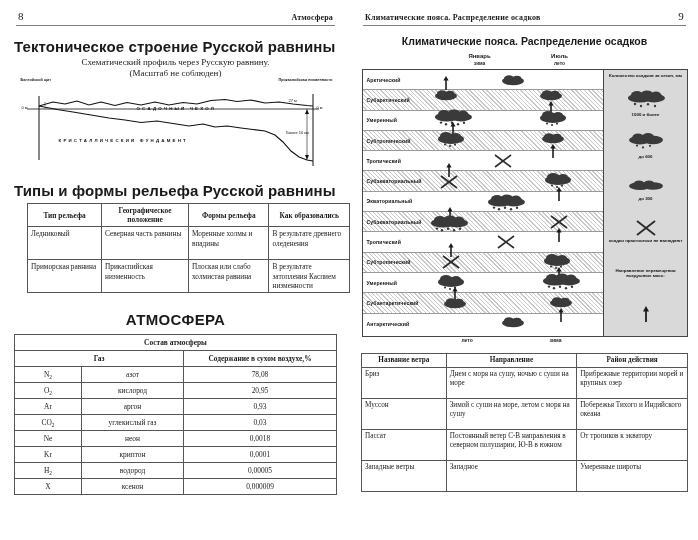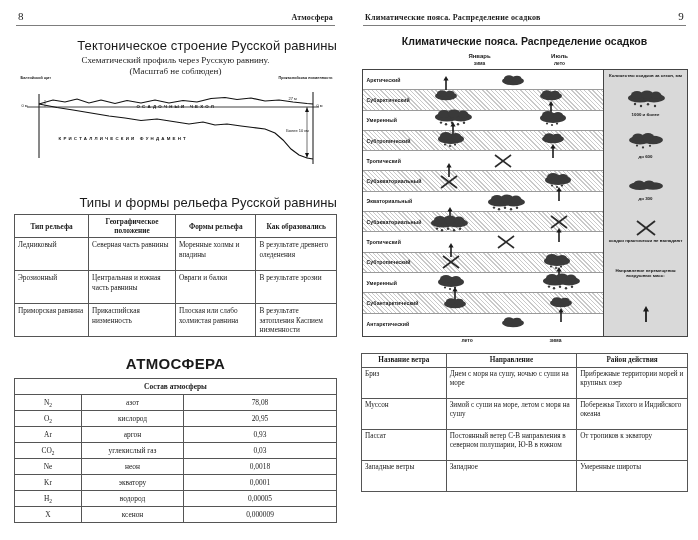--- a/index.html
+++ b/index.html
@@ -12,22 +12,22 @@
   
   .runhead{display:flex;align-items:baseline;justify-content:space-between;
            font-family:"Liberation Serif",serif;font-weight:bold;font-size:8px;
            letter-spacing:.2px;padding:0 4px 3px 4px;}
   .runhead .folio{font-size:11px;font-weight:normal;font-family:"Liberation Serif",serif;}
   .runhead.r .folio{order:2;}
   .runhead.r .rtitle{order:1;}
   .rule{height:1px;background:#7d7d7d;margin:0 2px 0 2px;}
 
   
-  h2.sec{font-family:"Liberation Sans",sans-serif;font-weight:normal;font-size:13px;
-         text-align:right;margin:12px 0 2px 0;letter-spacing:.1px;}
+  h2.sec{font-family:"Liberation Sans",sans-serif;font-weight:bold;font-size:15px;
+         text-align:left;margin:12px 0 2px 0;letter-spacing:.1px;}
   .subh{font-family:"Liberation Serif",serif;font-size:9px;text-align:center;line-height:11px;margin:0;}
   h2.big{font-family:"Liberation Sans",sans-serif;font-weight:bold;font-size:15px;
          text-align:center;margin:18px 0 6px 0;letter-spacing:.3px;}
   h2.rsec{font-family:"Liberation Sans",sans-serif;font-weight:bold;font-size:10.5px;
           text-align:center;margin:9px 0 6px 0;}
 
   
   .tect{position:relative;width:318px;height:90px;margin:3px auto 0 auto;}
   .tect svg{display:block;}
   .tl{position:absolute;font-family:"Liberation Sans",sans-serif;font-weight:bold;
@@ -35,21 +35,21 @@
   .tnum{position:absolute;font-family:"Liberation Sans",sans-serif;font-size:4px;
         line-height:5px;color:#111;}
   .tband{position:absolute;font-family:"Liberation Sans",sans-serif;font-weight:bold;
          font-size:4.4px;letter-spacing:2.2px;color:#111;white-space:nowrap;}
 
   
   table.grid{border-collapse:collapse;width:100%;font-family:"Liberation Serif",serif;
              font-size:7.3px;line-height:9.2px;color:#1b1b1b;}
   table.grid th,table.grid td{border:1px solid #555;padding:2px 3px;vertical-align:top;}
   table.grid th{font-weight:bold;text-align:center;vertical-align:middle;}
-  .relief{margin-top:4px;}
+  .relief{margin-top:4px;margin-left:13px;}
   .relief td{height:28px;}
 
   
   table.gas{border-collapse:collapse;width:100%;font-family:"Liberation Serif",serif;
             font-size:7.4px;color:#1b1b1b;}
   table.gas th,table.gas td{border:1px solid #555;padding:1px 3px;text-align:center;height:13px;}
   table.gas th{font-weight:bold;}
   table.gas td.formula{width:60px;}
   table.gas td.name{width:95px;}
   sub{font-size:5.4px;vertical-align:baseline;position:relative;top:2px;}
@@ -114,60 +114,58 @@
       <span class="tl" style="left:4px;top:-4px;width:56px;">Балтийский щит</span>
       <span class="tl" style="left:262px;top:-4px;width:54px;text-align:center;">Прикаспийская низменность</span>
       <span class="tnum" style="left:5px;top:23px;">0 м</span>
       <span class="tnum" style="left:300px;top:23px;">0 м</span>
       <span class="tnum" style="left:272px;top:16px;">27 м</span>
       <span class="tnum" style="left:268px;top:48px;width:26px;text-align:center;">Более 10 км</span>
       <span class="tband" style="left:120px;top:24px;">ОСАДОЧНЫЙ ЧЕХОЛ</span>
       <span class="tband" style="left:42px;top:56px;">КРИСТАЛЛИЧЕСКИЙ ФУНДАМЕНТ</span>
     </div>
 
-    <h2 class="sec" style="margin-top:25px;">Типы и формы рельефа Русской равнины</h2>
+    <h2 class="sec" style="margin-top:10px;">Типы и формы рельефа Русской равнины</h2>
 
     <table class="grid relief">
       <thead>
         <tr>
           <th style="width:23%">Тип рельефа</th>
           <th style="width:27%">Географическое положение</th>
           <th style="width:25%">Формы рельефа</th>
           <th style="width:25%">Как образовались</th>
         </tr>
       </thead>
       <tbody>
         <tr>
           <td>Ледниковый</td>
           <td>Северная часть равнины</td>
           <td>Моренные холмы и впадины</td>
           <td>В результате древнего оледенения</td>
         </tr>
         <tr>
-          <td>Эрозионный</td>
-          <td>Центральная и южная часть равнины</td>
-          <td>Овраги и балки</td>
-          <td>В результате эрозии</td>
-        </tr>
-        <tr>
           <td>Приморская равнина</td>
           <td>Прикаспийская низменность</td>
           <td>Плоская или слабо холмистая равнина</td>
           <td>В результате затопления Каспием низменности</td>
         </tr>
       </tbody>
     </table>
 
     <h2 class="big">АТМОСФЕРА</h2>
 
     <table class="gas">
       <thead>
         <tr>
           <th colspan="3">Состав атмосферы</th>
         </tr>
+        <tr>
+          <th colspan="2">Газ</th>
+          <th>Содержание в сухом воздухе,%</th>
+        </tr>
       </thead>
       <tbody id="gas-body">
           <tr>
             <td class="formula">N<sub>2</sub></td>
             <td class="name">азот</td>
             <td>78,08</td>
           </tr>
           <tr>
             <td class="formula">O<sub>2</sub></td>
             <td class="name">кислород</td>
@@ -183,21 +181,21 @@
             <td class="name">углекислый газ</td>
             <td>0,03</td>
           </tr>
           <tr>
             <td class="formula">Ne</td>
             <td class="name">неон</td>
             <td>0,0018</td>
           </tr>
           <tr>
             <td class="formula">Kr</td>
-            <td class="name">экватору</td>
+            <td class="name">криптон</td>
             <td>0,0001</td>
           </tr>
           <tr>
             <td class="formula">H<sub>2</sub></td>
             <td class="name">водород</td>
             <td>0,00005</td>
           </tr>
           <tr>
             <td class="formula">X</td>
             <td class="name">ксенон</td>

